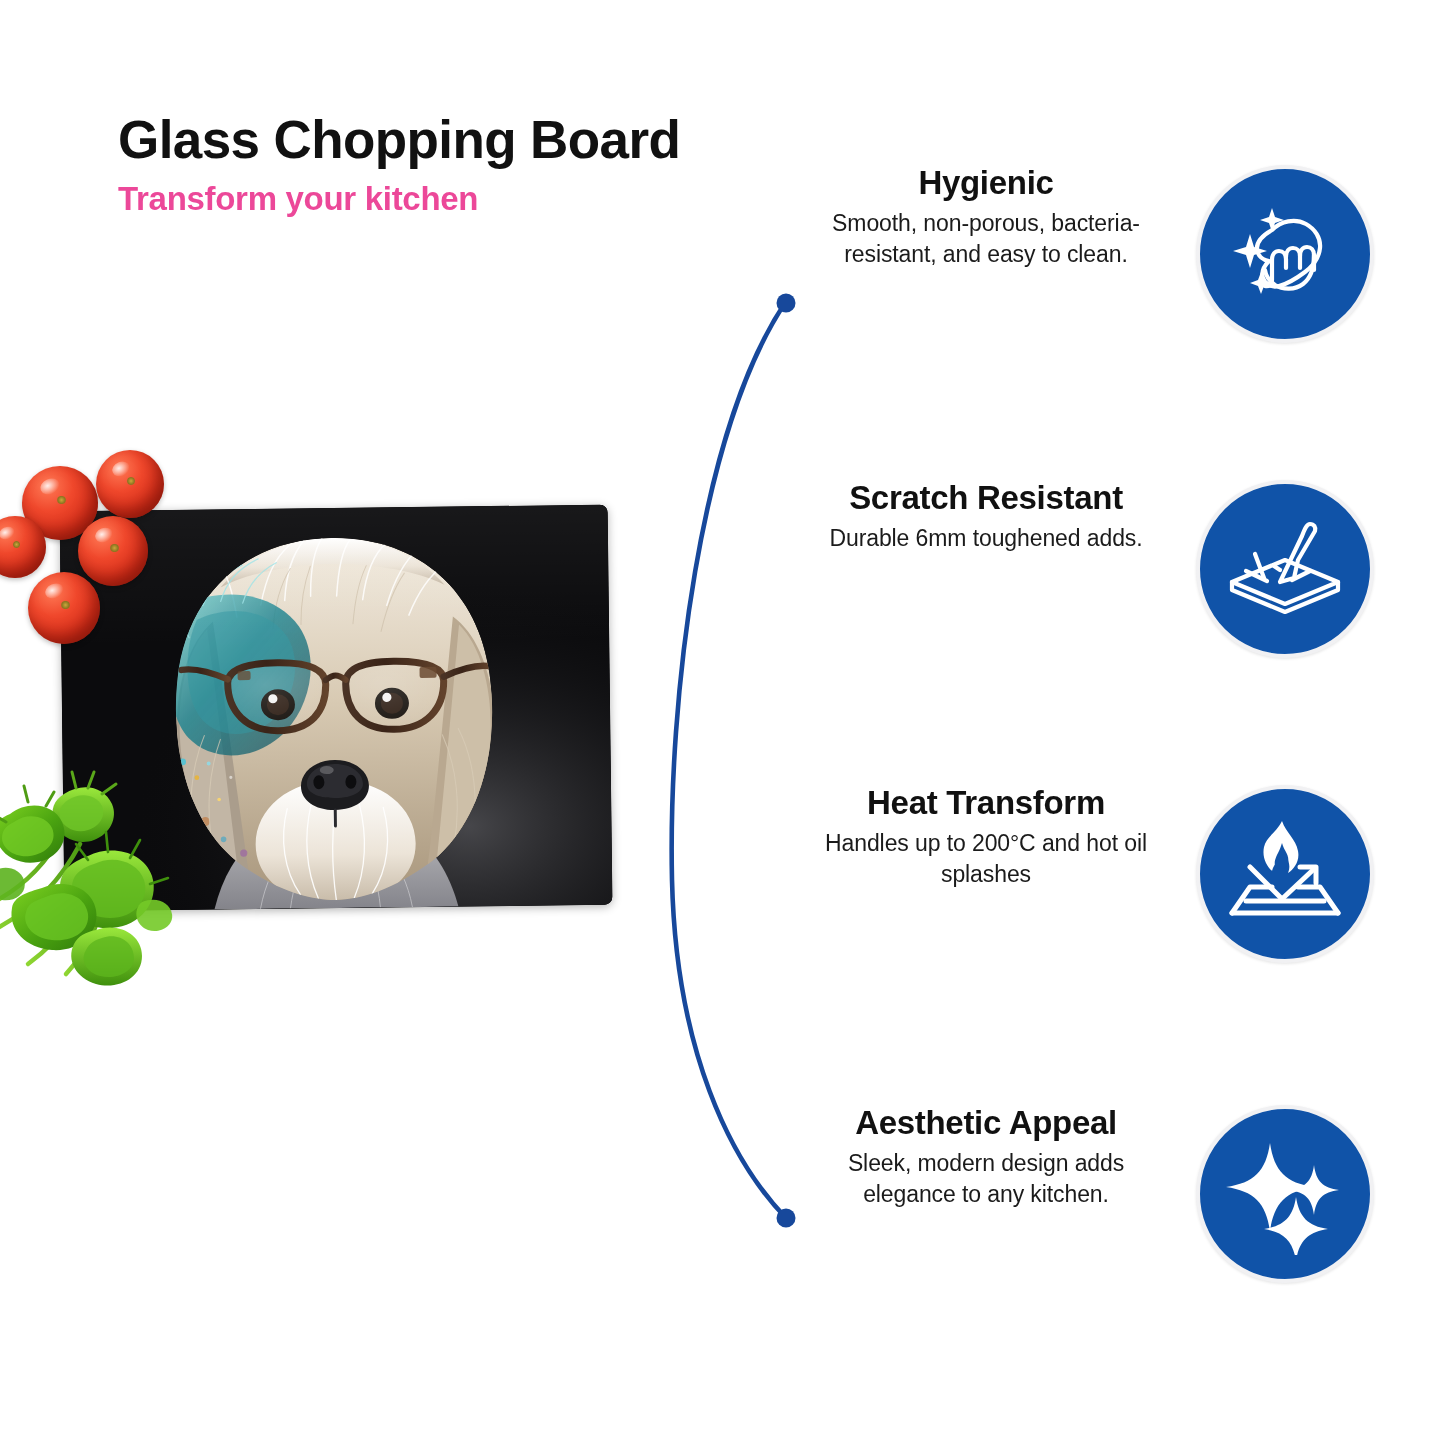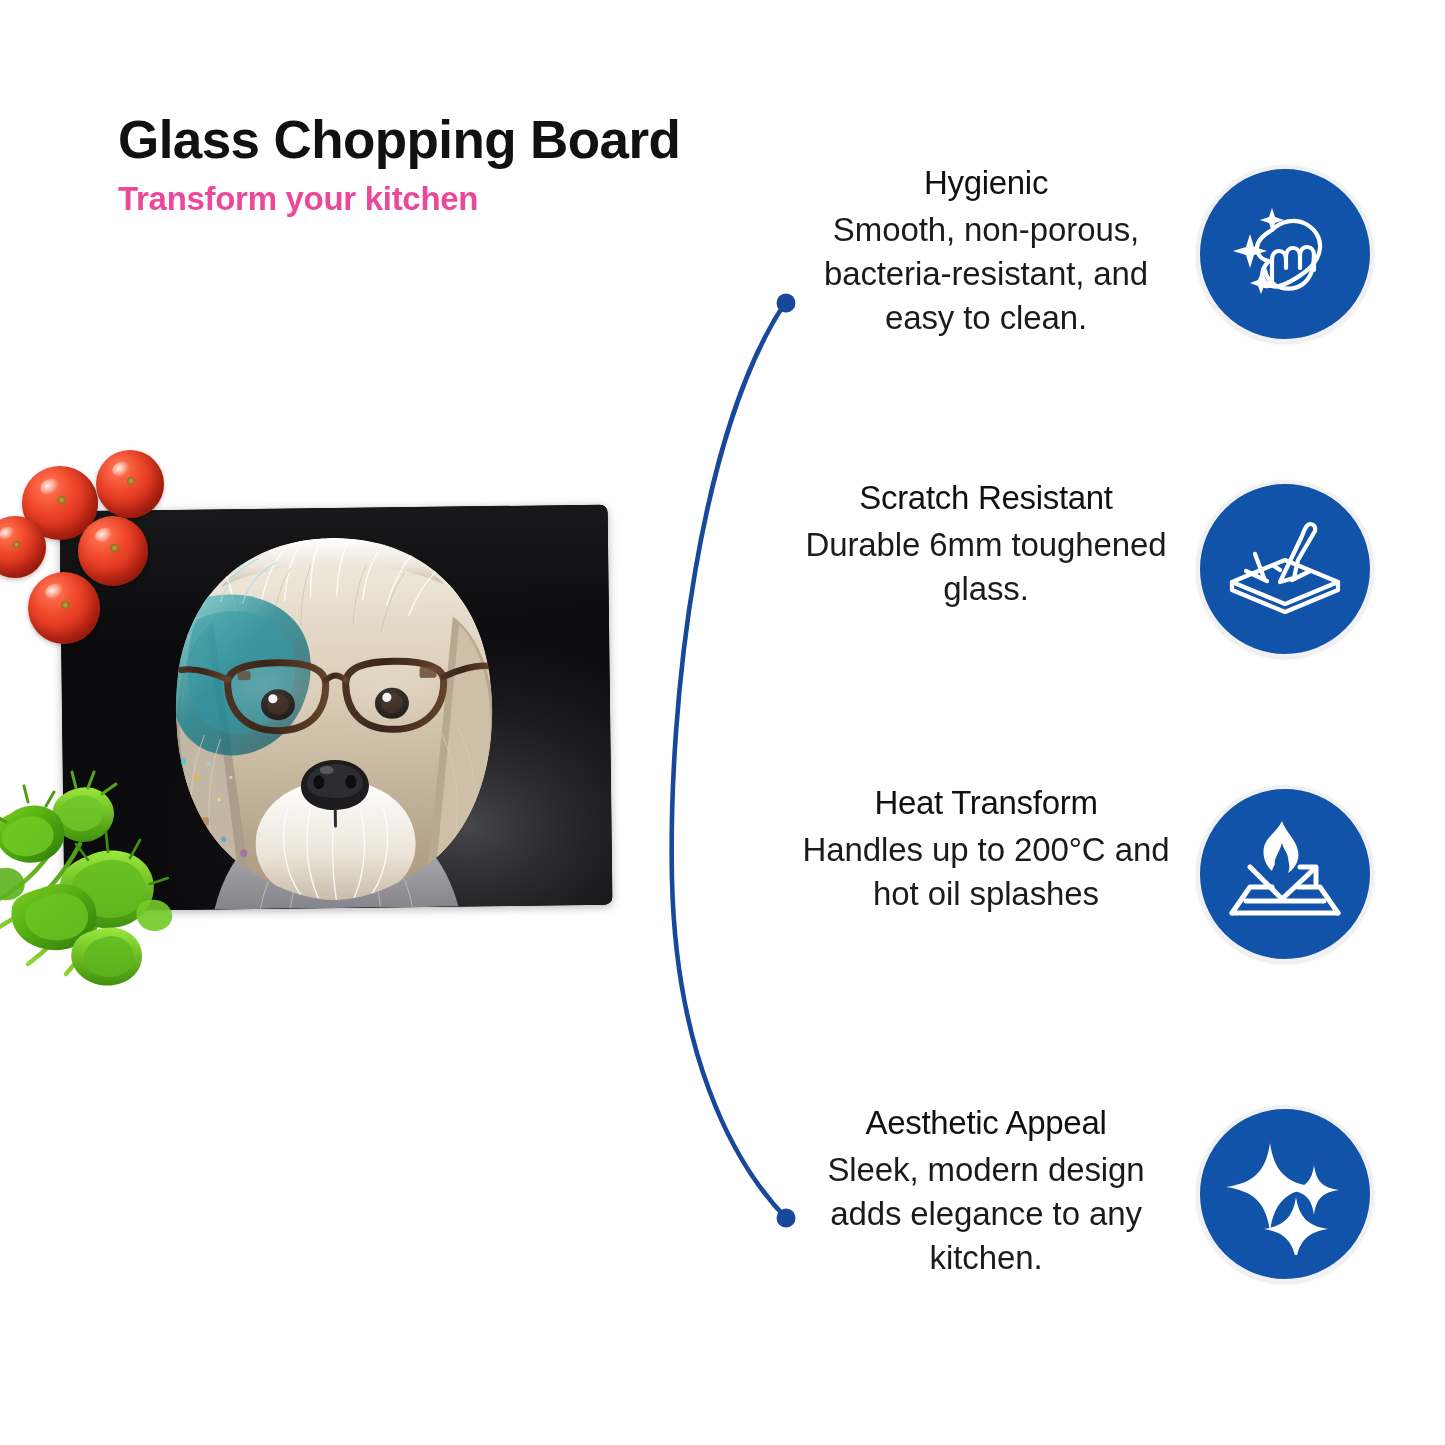--- a/index.html
+++ b/index.html
@@ -73,25 +73,25 @@
 
   
   #connector { position: absolute; left: 0; top: 0; width: 1445px; height: 1445px; pointer-events: none; }
 
   
   .feature { position: absolute; width: 560px; height: 210px; }
   .feature .text-col {
     position: absolute; left: 0; top: 0; width: 368px; text-align: center;
   }
   .feature .f-title {
-    font-size: 33px; font-weight: 400; color: #111111;
+    font-size: 33px; font-weight: 700; color: #111111;
     letter-spacing: -0.3px; line-height: 1.1; white-space: nowrap;
   }
   .feature .f-desc {
-    font-size: 33px; font-weight: 400; color: #1b1b1b;
+    font-size: 23px; font-weight: 400; color: #1b1b1b;
     line-height: 1.33; margin-top: 7px; letter-spacing: -0.1px;
   }
   .feature .icon-circle {
     position: absolute; left: 394px; top: 0;
     width: 178px; height: 178px; border-radius: 50%;
     background: #1053A8;
     border: 4px solid #f1f1f3;
     display: flex; align-items: center; justify-content: center;
     box-shadow: 0 1px 3px rgba(0,0,0,0.10);
   }
@@ -401,21 +401,21 @@
         <path d="M25 40 L29 53 L42 57 L29 61 L25 74 L21 61 L8 57 L21 53 Z" fill="#FFFFFF"></path>
         <path d="M47 14 L50 23 L59 26 L50 29 L47 38 L44 29 L35 26 L44 23 Z" fill="#FFFFFF"></path>
         <path d="M36 78 L39 86 L47 89 L39 92 L36 100 L33 92 L25 89 L33 86 Z" fill="#FFFFFF"></path>
       </svg>
     </div>
   </div>
 
   <div class="feature" style="left:802px; top:480px;">
     <div class="text-col">
       <div class="f-title">Scratch Resistant</div>
-      <div class="f-desc">Durable 6mm toughened glass.</div>
+      <div class="f-desc">Durable 6mm toughened adds.</div>
     </div>
     <div class="icon-circle">
       <svg width="122" height="122" viewBox="0 0 122 122">
         <g fill="none" stroke="#FFFFFF" stroke-width="4.2" stroke-linejoin="round" stroke-linecap="round">
 
           <path d="M8 74 L61 96 L114 74 L61 52 Z"></path>
           <path d="M8 74 L8 82 L61 104 L114 82 L114 74"></path>
 
           <path d="M86 16 C90 16 92 19 91 23 L74 52 L70 70 L56 74 L78 28 C81 20 83 16 86 16 Z"></path>
 

